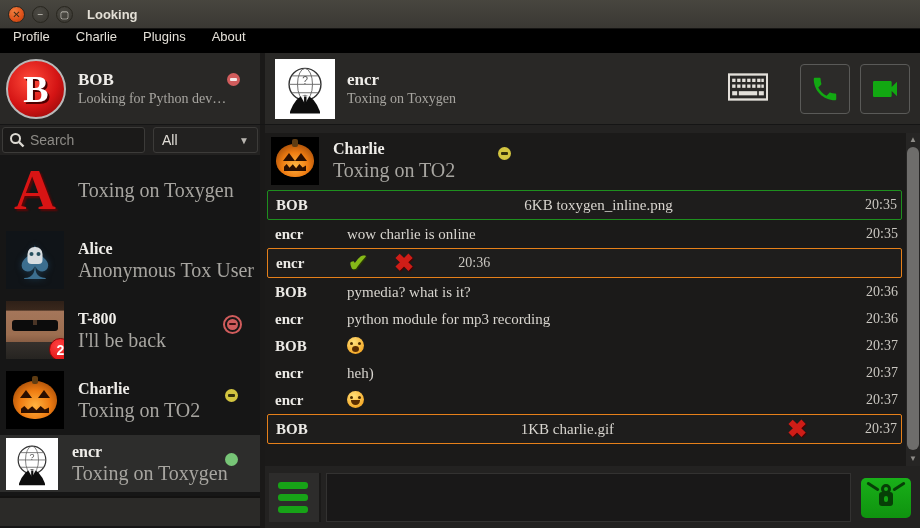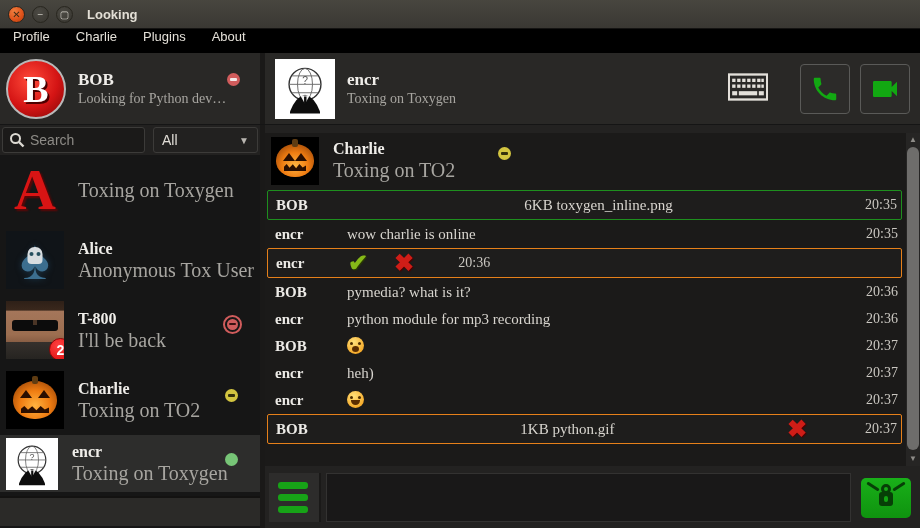--- a/index.html
+++ b/index.html
@@ -395,21 +395,21 @@
           </div>
 
           <div class="msg">
             <span class="sender">encr</span>
             <span class="text"><span class="emoji-face emoji-smile"></span></span>
             <span class="time">20:37</span>
           </div>
 
           <div class="msg file file-pending">
             <span class="sender">BOB</span>
-            <span class="text">1KB python.gif</span>
+            <span class="text">1KB charlie.gif</span>
             <span class="actions" style="margin-right:42px;">
               <span class="act-decline">✖</span>
             </span>
             <span class="time">20:37</span>
           </div>
         </div>
 
         <div class="scrollbar">
           <div class="sb-arrow sb-up">▲</div>
           <div class="sb-thumb"></div>

